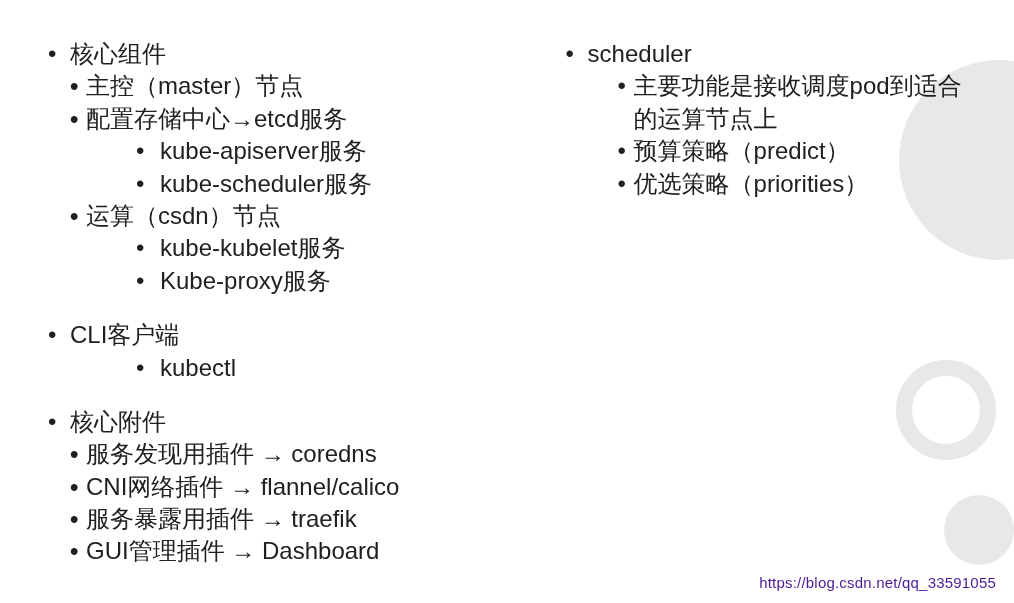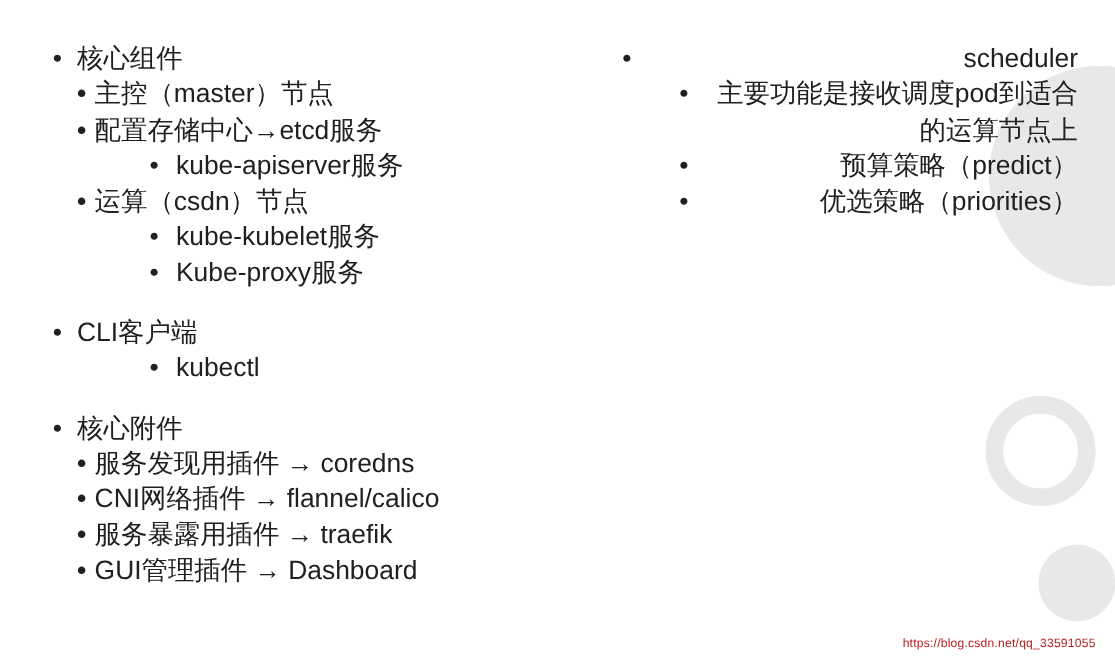--- a/index.html
+++ b/index.html
@@ -14,21 +14,21 @@
       overflow: hidden;
       line-height: 1.35;
     }
     .slide {
       display: flex;
       padding: 38px 34px 0 40px;
       height: 100%;
     }
     .col { flex: 1; }
     .col-left { flex: 0 0 54%; }
-    .col-right { flex: 0 0 46%; padding-left: 10px; text-align: right; }
+    .col-right { flex: 0 0 46%; padding-left: 10px; }
 
     
     .b1 { padding-left: 30px; position: relative; }
     .b1::before { content: "•"; position: absolute; left: 8px; top: 0; }
     .b2-dot { padding-left: 46px; position: relative; }
     .b2-dot::before { content: "•"; position: absolute; left: 30px; top: 0; font-weight: bold; }
     .b2 { padding-left: 76px; position: relative; }
     .b2::before { content: "•"; position: absolute; left: 60px; top: 0; }
     .b3 { padding-left: 120px; position: relative; }
     .b3::before { content: "•"; position: absolute; left: 96px; top: 0; }
@@ -55,41 +55,42 @@
       position: absolute;
       right: 0px; top: 495px;
       width: 70px; height: 70px;
       border-radius: 50%;
       background: #e8e8e8;
       z-index: -1;
     }
     .watermark {
       position: absolute;
       right: 18px; bottom: 10px;
-      font-size: 11px;
-      color: #b91c1c;
+      font-size: 15px;
+      color: #4c1d95;
       letter-spacing: 0.2px;
       z-index: 2;
     }
   </style>
 </head>
 <body>
 
 <div class="circle-big"></div>
 <div class="circle-ring"></div>
 <div class="circle-small"></div>
 
 <div class="slide">
 
   <div class="col col-left">
 
     <div class="b1">核心组件</div>
     <div class="b2-dot">主控（master）节点</div>
     <div class="b2-dot">配置存储中心→etcd服务</div>
     <div class="b3">kube-apiserver服务</div>
+    <div class="b3">kube-scheduler服务</div>
     <div class="b2-dot">运算（csdn）节点</div>
     <div class="b3">kube-kubelet服务</div>
     <div class="b3">Kube-proxy服务</div>
 
     <div class="spacer"></div>
 
     <div class="b1">CLI客户端</div>
     <div class="b3">kubectl</div>
 
     <div class="spacer"></div>

